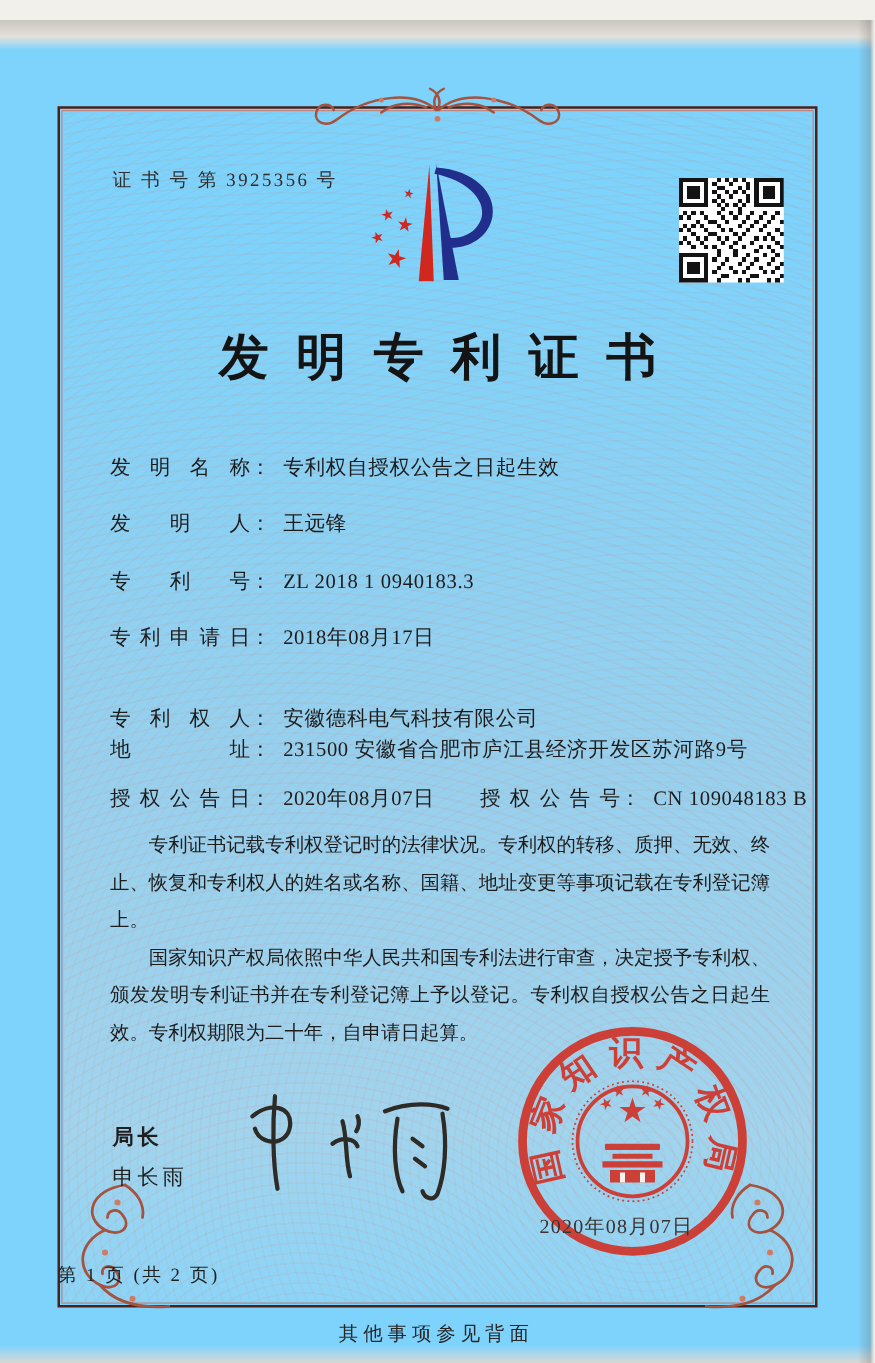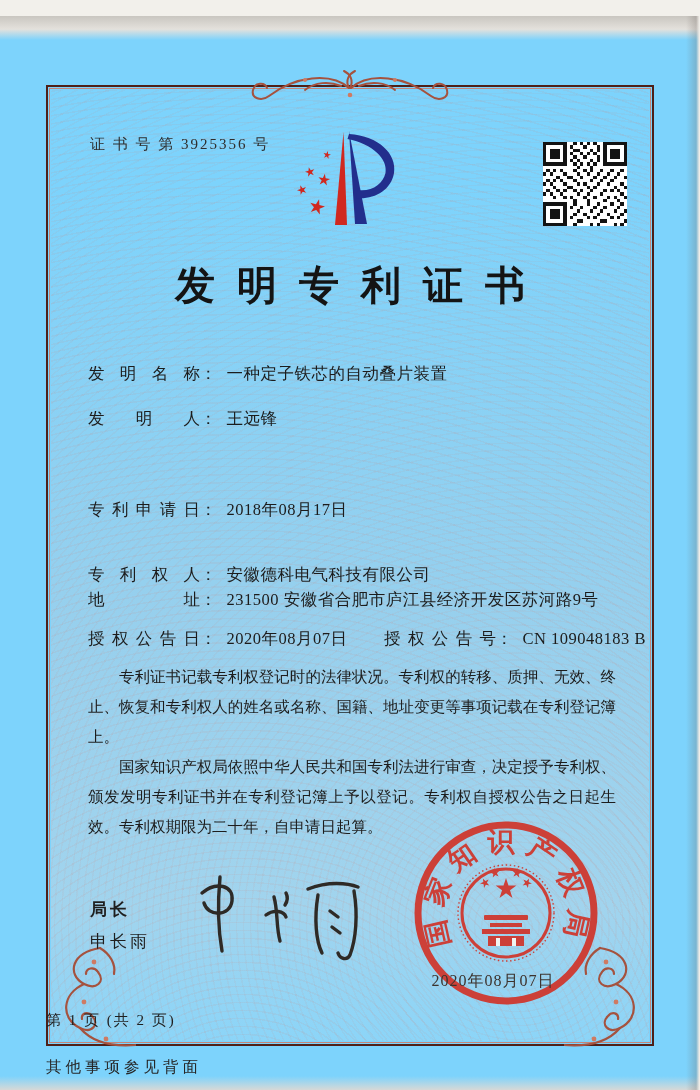--- a/index.html
+++ b/index.html
@@ -41,21 +41,21 @@
   
   .sig-title{left:90px;top:882px;font-size:17px;letter-spacing:3px;font-weight:bold;}
   .sig-name{left:90px;top:914px;font-size:17px;letter-spacing:3px;}
   .signature{left:182px;top:843px;}
   
   .seal{left:408px;top:799px;width:196px;height:196px;opacity:0.93;}
   .seal-date{left:388px;top:955px;width:210px;text-align:center;font-size:16px;
              letter-spacing:1px;color:#3c332e;z-index:5;}
   
   .page-info{left:46px;top:995px;width:606px;text-align:left;font-size:15px;letter-spacing:2px;}
-  .back-note{left:46px;top:1041px;width:606px;font-size:15.5px;letter-spacing:4px;color:#262626;}
+  .back-note{left:46px;top:1041px;width:606px;text-align:center;font-size:15.5px;letter-spacing:4px;color:#262626;}
 </style>
 </head>
 <body>
 
 <div class="page">
 
   <div class="abs scan-top"></div>
   <div class="abs scan-bottom"></div>
   <div class="abs scan-right"></div>
 
@@ -140,24 +140,27 @@
       <rect x="2" y="2" width="3" height="3"></rect>
         <rect x="20" y="2" width="3" height="3"></rect>
         <rect x="2" y="20" width="3" height="3"></rect>
       <path d="M9 0h1v1h-1zM11 0h1v1h-1zM13 0h1v1h-1zM15 0h1v1h-1zM8 1h1v1h-1zM12 1h1v1h-1zM16 1h1v1h-1zM9 2h2v1H9zM14 2h1v1h-1zM16 2h1v1h-1zM8 3h1v1h-1zM11 3h1v1h-1zM13 3h1v1h-1zM15 3h1v1h-1zM9 4h1v1h-1zM12 4h1v1h-1zM16 4h1v1h-1zM8 5h1v1h-1zM10 5h1v1h-1zM14 5h1v1h-1zM16 5h1v1h-1zM9 6h1v1h-1zM11 6h1v1h-1zM13 6h1v1h-1zM15 6h1v1h-1zM10 7h1v1h-1zM14 7h1v1h-1zM1 8h1v1H1zM3 8h1v1H3zM5 8h1v1H5zM9 8h1v1H9zM12 8h1v1h-1zM14 8h1v1h-1zM17 8h1v1h-1zM20 8h1v1h-1zM23 8h1v1h-1zM0 9h1v1H0zM2 9h1v1H2zM6 9h1v1H6zM10 9h1v1h-1zM13 9h1v1h-1zM16 9h1v1h-1zM19 9h1v1h-1zM22 9h1v1h-1zM4 10h1v1H4zM7 10h2v1H7zM11 10h1v1h-1zM15 10h1v1h-1zM18 10h1v1h-1zM21 10h1v1h-1zM24 10h1v1h-1zM1 11h1v1H1zM3 11h1v1H3zM5 11h1v1H5zM9 11h1v1H9zM14 11h1v1h-1zM17 11h1v1h-1zM20 11h1v1h-1zM0 12h1v1H0zM2 12h1v1H2zM6 12h1v1H6zM10 12h1v1h-1zM12 12h1v1h-1zM16 12h1v1h-1zM19 12h1v1h-1zM23 12h1v1h-1zM3 13h1v1H3zM7 13h2v1H7zM13 13h1v1h-1zM15 13h1v1h-1zM21 13h1v1h-1zM24 13h1v1h-1zM1 14h1v1H1zM4 14h1v1H4zM6 14h1v1H6zM9 14h1v1H9zM11 14h1v1h-1zM14 14h1v1h-1zM18 14h1v1h-1zM20 14h1v1h-1zM22 14h1v1h-1zM0 15h1v1H0zM2 15h1v1H2zM5 15h1v1H5zM10 15h1v1h-1zM13 15h1v1h-1zM17 15h1v1h-1zM23 15h1v1h-1zM3 16h1v1H3zM6 16h1v1H6zM8 16h1v1H8zM12 16h1v1h-1zM15 16h1v1h-1zM19 16h1v1h-1zM21 16h1v1h-1zM24 16h1v1h-1zM9 17h1v1H9zM13 17h1v1h-1zM18 17h1v1h-1zM22 17h1v1h-1zM9 18h1v1H9zM13 18h1v1h-1zM16 18h1v1h-1zM20 18h1v1h-1zM23 18h1v1h-1zM8 19h1v1H8zM11 19h1v1h-1zM15 19h1v1h-1zM18 19h1v1h-1zM22 19h1v1h-1zM10 20h1v1h-1zM14 20h1v1h-1zM17 20h1v1h-1zM21 20h1v1h-1zM24 20h1v1h-1zM9 21h1v1H9zM12 21h1v1h-1zM16 21h1v1h-1zM19 21h1v1h-1zM23 21h1v1h-1zM8 22h1v1H8zM13 22h1v1h-1zM15 22h1v1h-1zM20 22h1v1h-1zM22 22h1v1h-1zM10 23h2v1h-2zM17 23h2v1h-2zM24 23h1v1h-1zM9 24h1v1H9zM14 24h1v1h-1zM16 24h1v1h-1zM21 24h1v1h-1zM23 24h1v1h-1z"></path>
     </g>
   </svg>
 
   <h1 class="abs title">发明专利证书</h1>
 
   <div class="abs frow r1">
-    <span class="flabel">发明名称</span><span>：</span><span class="fvalue">一种定子铁芯的自动叠片装置</span>
+    <span class="flabel">发明名称</span><span>：</span><span class="fvalue">专利权自授权公告之日起生效</span>
   </div>
   <div class="abs frow r2">
     <span class="flabel">发明人</span><span>：</span><span class="fvalue">王远锋</span>
+  </div>
+  <div class="abs frow r3">
+    <span class="flabel">专利号</span><span>：</span><span class="fvalue">ZL 2018 1 0940183.3</span>
   </div>
   <div class="abs frow r4">
     <span class="flabel">专利申请日</span><span>：</span><span class="fvalue">2018年08月17日</span>
   </div>
   <div class="abs frow r5">
     <span class="flabel">专利权人</span><span>：</span><span class="fvalue">安徽德科电气科技有限公司</span>
   </div>
   <div class="abs frow r6">
     <span class="flabel">地址</span><span>：</span><span class="fvalue">231500 安徽省合肥市庐江县经济开发区苏河路9号</span>
   </div>

